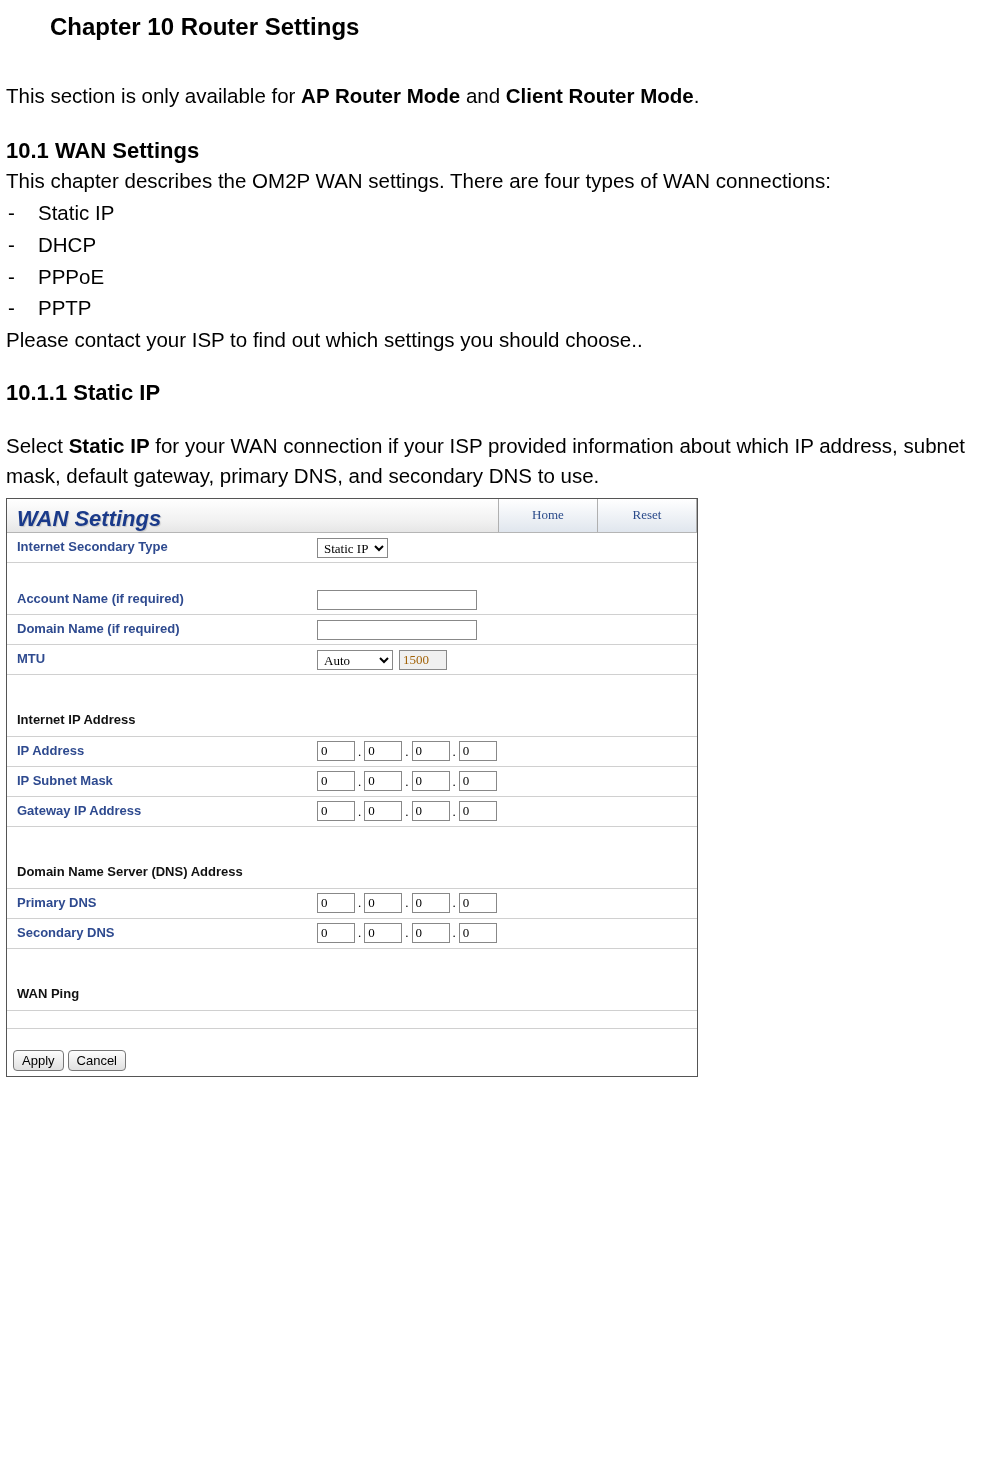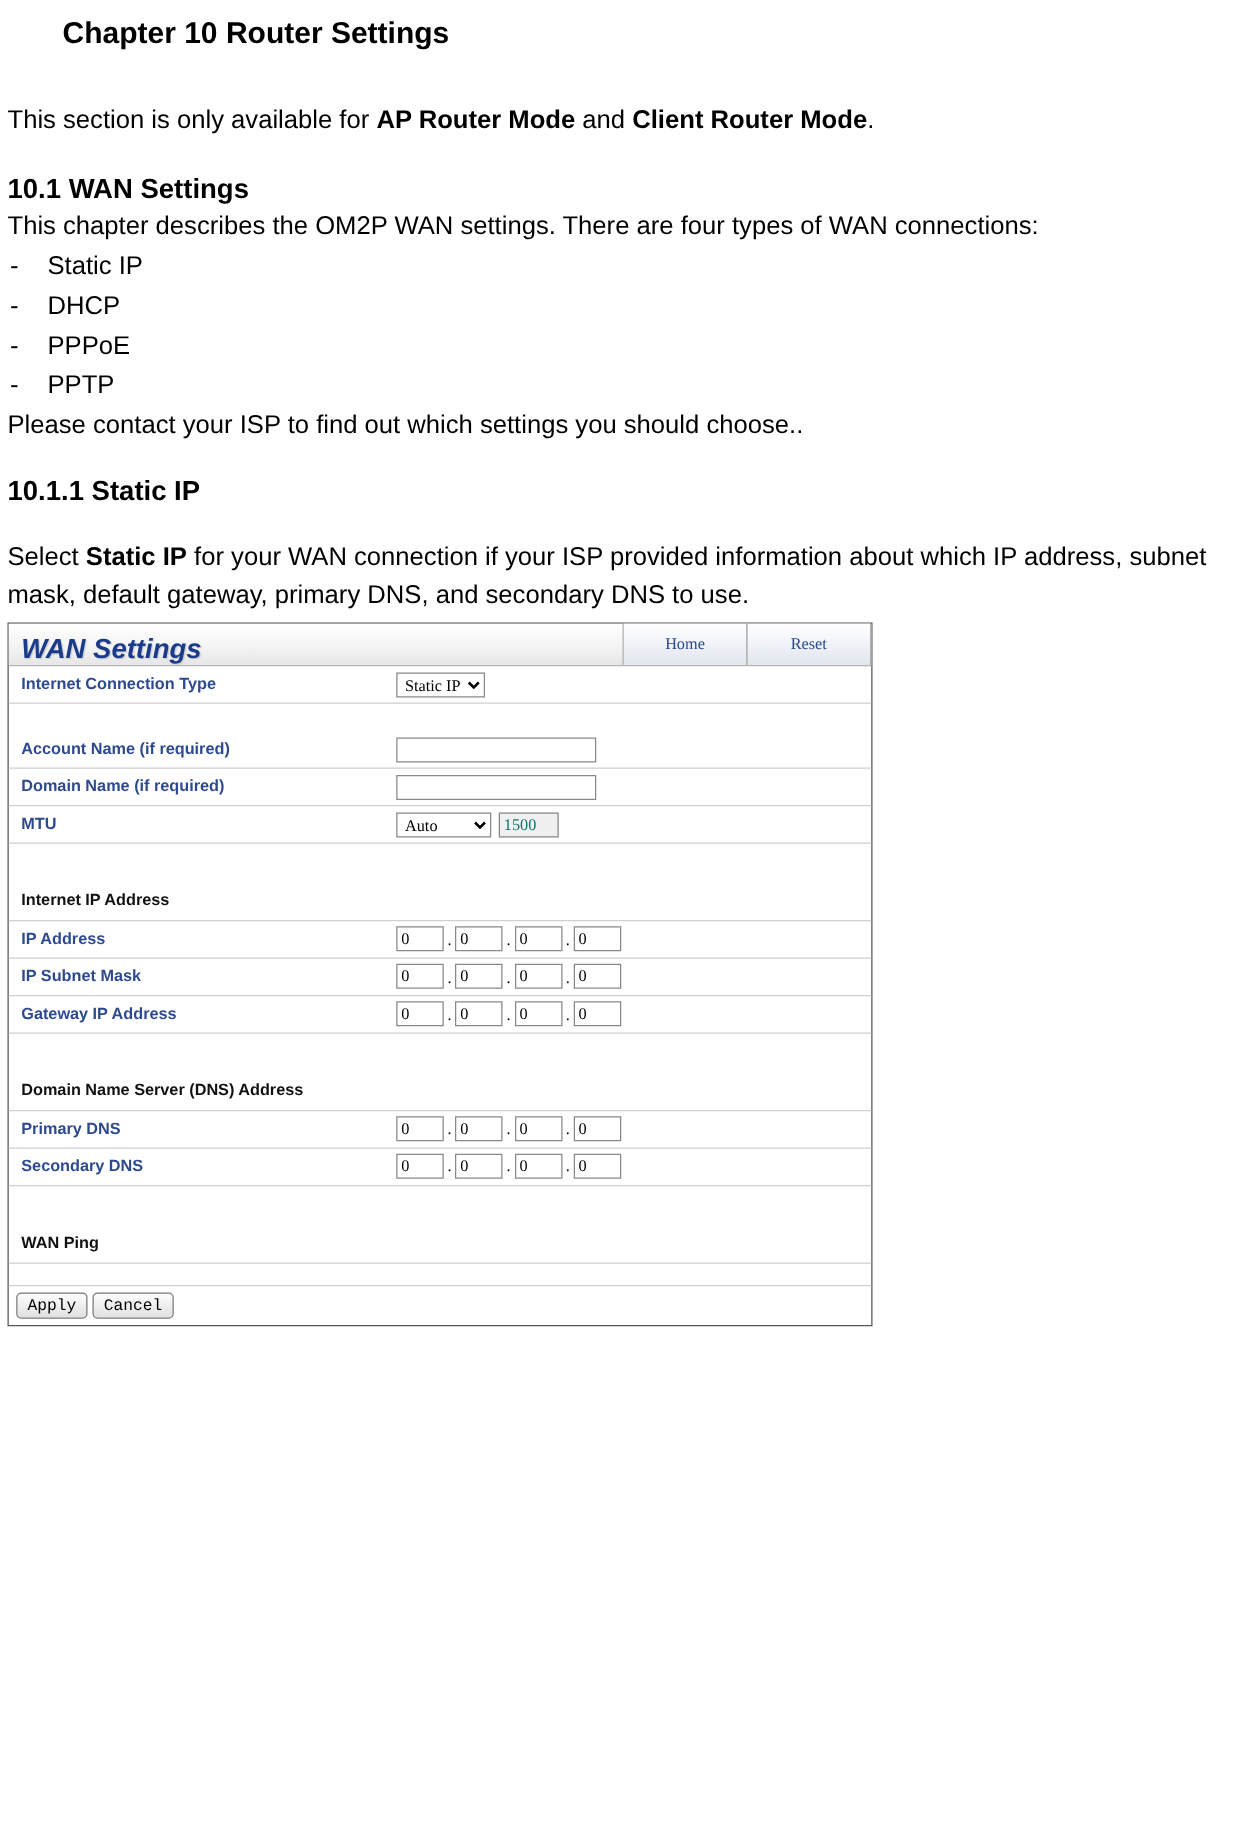--- a/index.html
+++ b/index.html
@@ -142,21 +142,21 @@
       font-family: "Times New Roman", serif;
       font-size: 13px;
       border: 1px solid #888;
       height: 20px;
       padding: 1px 3px;
       width: 160px;
       background: #fff;
     }
     input.text-input.disabled {
       background: #f0f0f0;
-      color: #0f766e;
+      color: #a16207;
       width: 48px;
     }
     .ip-group {
       display: flex;
       align-items: flex-end;
       gap: 0;
     }
     .ip-octet {
       font-family: "Times New Roman", serif;
       font-size: 13px;
@@ -175,27 +175,28 @@
     input[type=checkbox] {
       width: 14px;
       height: 14px;
     }
     .btn-row {
       padding: 5px 6px;
       display: flex;
       gap: 4px;
     }
     button.action-btn {
-      font-family: Liberation Mono, monospace;
+      font-family: Liberation Sans, sans-serif;
       font-size: 13px;
       background: linear-gradient(#fdfdfd, #e0e0e0);
       border: 1px solid #777;
       border-radius: 4px;
       padding: 2px 8px;
       cursor: pointer;
+      margin-top: 16px;
     }
   </style>
 </head>
 <body>
 
 <h1 class="chapter-title">Chapter 10 Router Settings</h1>
 
 <p class="intro">
   <span>This section is only available for </span><b>AP Router Mode</b><span> and </span><b>Client Router Mode</b><span>.</span>
 </p>
@@ -231,21 +232,21 @@
 
 <div class="shot">
 
   <div class="shot-header">
     <div class="shot-title">WAN Settings</div>
     <div class="tab-btn">Home</div>
     <div class="tab-btn">Reset</div>
   </div>
 
   <div class="form-row">
-    <div class="form-label">Internet Connection Type</div>
+    <div class="form-label">Internet Secondary Type</div>
     <select class="styled-select">
       <option>Static IP</option>
     </select>
   </div>
 
   <div class="gap"></div>
 
 
   <div class="form-row">
     <div class="form-label">Account Name (if required)</div>

